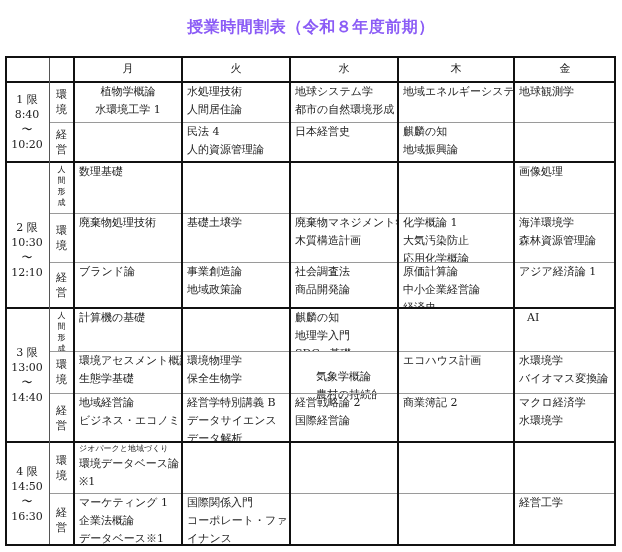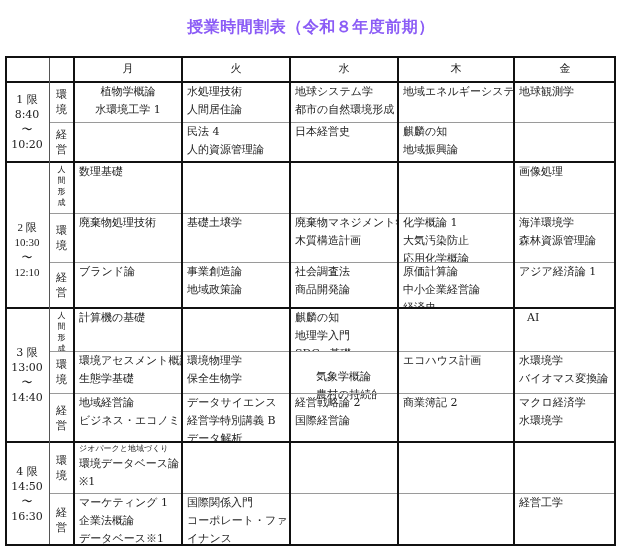--- a/index.html
+++ b/index.html
@@ -74,21 +74,21 @@
     </div>
     <div class="cell" style="left: 283px; top: 64px; width: 108px; height: 40px;">
       <span class="line">日本経営史</span>
     </div>
     <div class="cell" style="left: 391px; top: 64px; width: 116px; height: 40px;">
       <span class="line">麒麟の知</span>
       <span class="line">地域振興論</span>
     </div>
     <div class="cell" style="left: 507px; top: 64px; width: 102px; height: 40px;"></div>
     <div class="hthin" style="left: 42px; right: 0px; top: 64px;"></div>
-    <div class="cell period" style="left: -2px; top: 104px; width: 44px; height: 176px; font-family: Liberation Serif, serif;">
+    <div class="cell period" style="left: -2px; top: 104px; width: 44px; height: 176px;">
       <span>2 限</span>
       <span>10:30</span>
       <span>〜</span>
       <span>12:10</span>
     </div>
     <div class="cell cat tiny" style="left: 42px; top: 104px; width: 25px; height: 51px;">
       <span>人</span>
       <span>間</span>
       <span>形</span>
       <span>成</span>
@@ -201,22 +201,22 @@
     <div class="hthin" style="left: 42px; right: 0px; top: 293px;"></div>
     <div class="cell cat" style="left: 42px; top: 335px; width: 25px; height: 49px;">
       <span>経</span>
       <span>営</span>
     </div>
     <div class="cell" style="left: 67px; top: 335px; width: 108px; height: 49px;">
       <span class="line">地域経営論</span>
       <span class="line">ビジネス・エコノミクス</span>
     </div>
     <div class="cell" style="left: 175px; top: 335px; width: 108px; height: 49px;">
+      <span class="line">経営学特別講義 B</span>
       <span class="line">データサイエンス</span>
-      <span class="line">経営学特別講義 B</span>
       <span class="line">データ解析</span>
     </div>
     <div class="cell" style="left: 283px; top: 335px; width: 108px; height: 49px;">
       <span class="line">経営戦略論 2</span>
       <span class="line">国際経営論</span>
     </div>
     <div class="cell" style="left: 391px; top: 335px; width: 116px; height: 49px;">
       <span class="line">商業簿記 2</span>
     </div>
     <div class="cell" style="left: 507px; top: 335px; width: 102px; height: 49px;">

